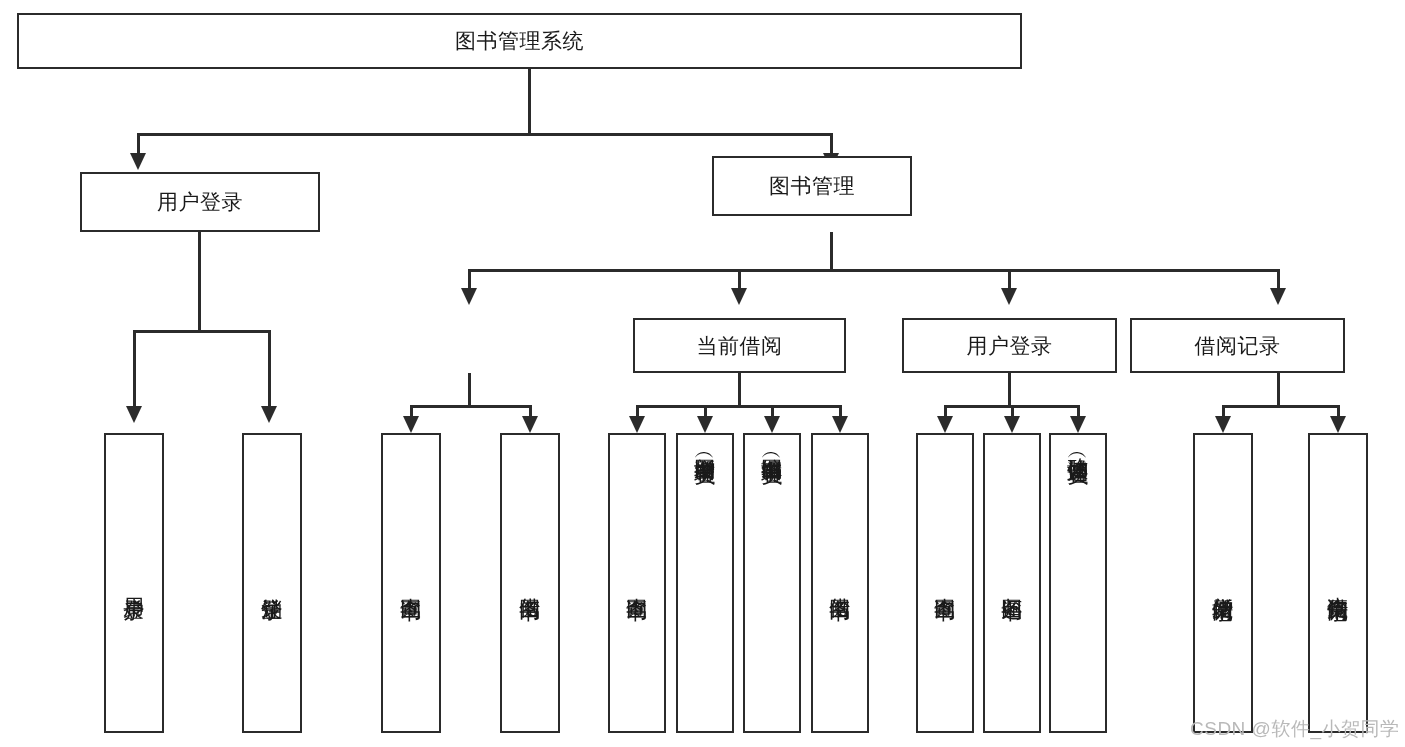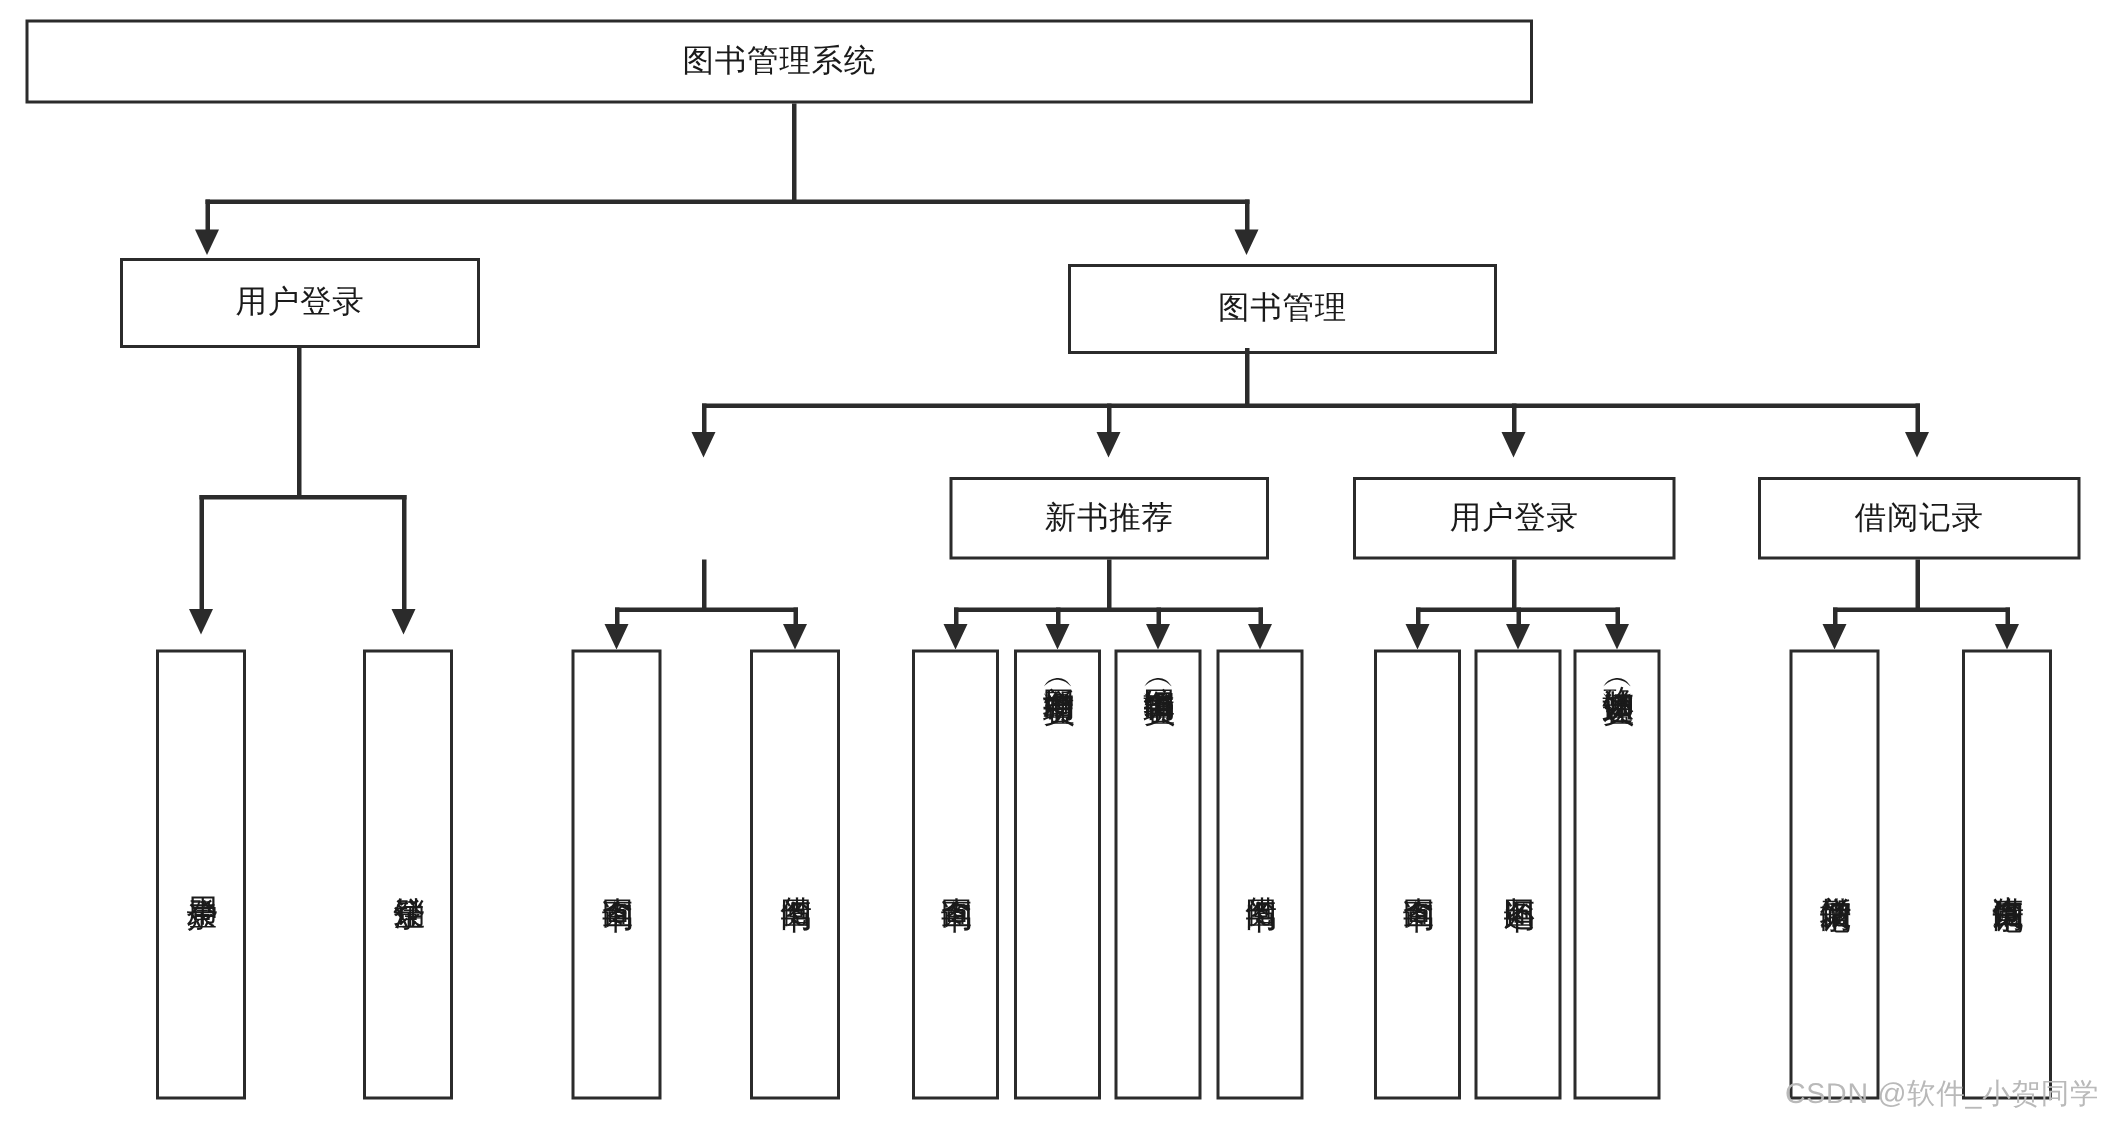--- a/index.html
+++ b/index.html
@@ -86,21 +86,21 @@
 
   <div class="edge v" style="left:137px; top:133px; width:3px; height:24px;"></div>
   <div class="edge v" style="left:830px; top:133px; width:3px; height:24px;"></div>
   <div class="arrow" style="left:130px; top:153px;"></div>
   <div class="arrow" style="left:823px; top:153px;"></div>
 
   <div class="node horiz" style="left:80px; top:172px; width:240px; height:60px;">
     <span class="node-label">用户登录</span>
   </div>
 
-  <div class="node horiz" style="left:712px; top:176px; width:286px; height:60px;">
+  <div class="node horiz" style="left:712px; top:156px; width:200px; height:60px;">
     <span class="node-label">图书管理</span>
   </div>
 
   <div class="edge v" style="left:198px; top:232px; width:3px; height:100px;"></div>
   <div class="edge h" style="left:133px; top:330px; width:138px; height:3px;"></div>
   <div class="edge v" style="left:133px; top:330px; width:3px; height:80px;"></div>
   <div class="edge v" style="left:268px; top:330px; width:3px; height:80px;"></div>
   <div class="arrow" style="left:126px; top:406px;"></div>
   <div class="arrow" style="left:261px; top:406px;"></div>
 
@@ -109,26 +109,26 @@
   <div class="edge v" style="left:468px; top:269px; width:3px; height:22px;"></div>
   <div class="edge v" style="left:738px; top:269px; width:3px; height:22px;"></div>
   <div class="edge v" style="left:1008px; top:269px; width:3px; height:22px;"></div>
   <div class="edge v" style="left:1277px; top:269px; width:3px; height:22px;"></div>
   <div class="arrow" style="left:461px; top:288px;"></div>
   <div class="arrow" style="left:731px; top:288px;"></div>
   <div class="arrow" style="left:1001px; top:288px;"></div>
   <div class="arrow" style="left:1270px; top:288px;"></div>
 
   <div class="node horiz" style="left:633px; top:318px; width:213px; height:55px;">
-    <span class="node-label">新书推荐</span>
+    <span class="node-label">当前借阅</span>
   </div>
   <div class="node horiz" style="left:902px; top:318px; width:215px; height:55px;">
     <span class="node-label">用户登录</span>
   </div>
-  <div class="node horiz" style="left:1172px; top:318px; width:215px; height:55px;">
+  <div class="node horiz" style="left:1130px; top:318px; width:215px; height:55px;">
     <span class="node-label">借阅记录</span>
   </div>
 
   <div class="edge v" style="left:468px; top:373px; width:3px; height:34px;"></div>
   <div class="edge h" style="left:410px; top:405px; width:122px; height:3px;"></div>
   <div class="edge v" style="left:410px; top:405px; width:3px; height:14px;"></div>
   <div class="edge v" style="left:529px; top:405px; width:3px; height:14px;"></div>
   <div class="arrow" style="left:403px; top:416px;"></div>
   <div class="arrow" style="left:522px; top:416px;"></div>
 

